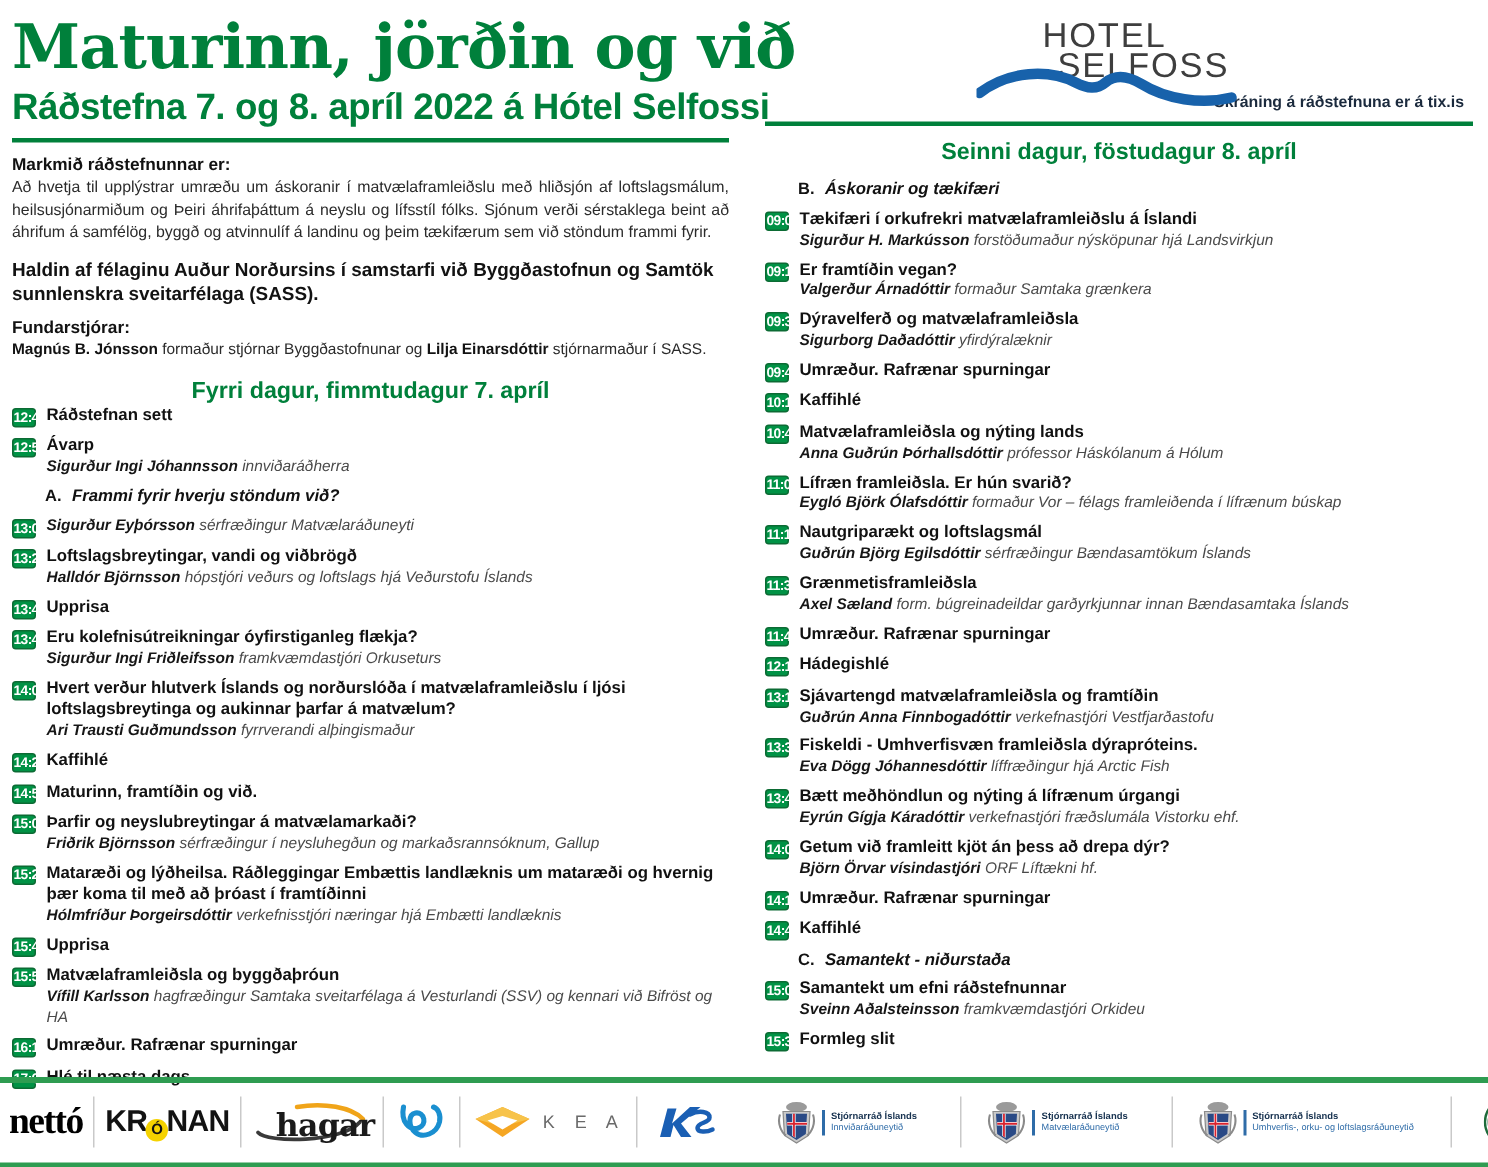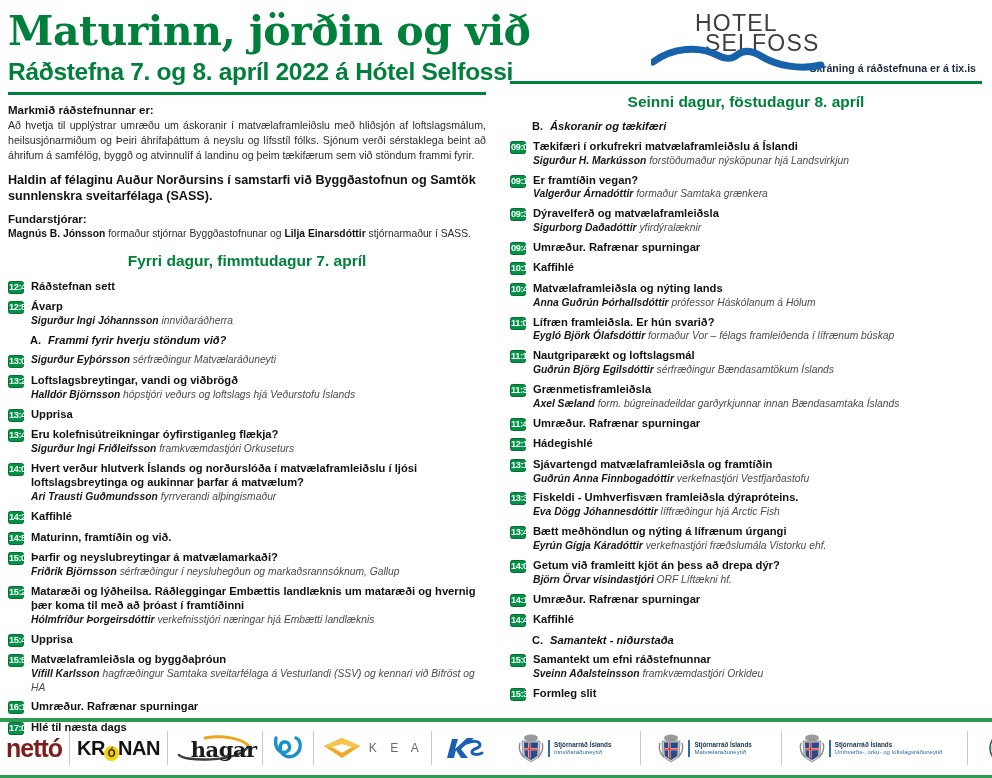--- a/index.html
+++ b/index.html
@@ -108,21 +108,20 @@
     margin-top: 7px;
   }
 
   
   .day-heading {
     text-align: center;
     font-size: 15.5px;
     font-weight: bold;
     color: #00803b;
     margin-top: 11px;
-    margin-bottom: 9px;
   }
   .day-heading.right-day { margin-top: 9px; margin-bottom: 8px; }
 
   
   .schedule { }
   .row {
     display: flex;
     align-items: flex-start;
     margin-bottom: 5.5px;
   }
@@ -198,22 +197,22 @@
     width: 1px; height: 34px; background: #c9c9c9;
     margin: 0 7px;
     flex: 0 0 auto;
   }
   .logo-cell {
     display: flex; align-items: center; justify-content: center;
     flex: 0 0 auto;
   }
 
   .l-netto {
-    font-size: 25px; font-weight: bold; color: #7f1d1d;
-    letter-spacing: -1px; font-family: Liberation Sans, sans-serif;
+    font-size: 25px; font-weight: bold; color: #000000;
+    letter-spacing: -1px; font-family: Liberation Serif, serif;
   }
   .l-kronan {
     font-size: 20px; font-weight: bold; color: #121212;
     letter-spacing: -0.5px; position: relative;
   }
   .l-kronan .o-dot {
     display: inline-block; width: 15px; height: 15px;
     background: #f5d200; border-radius: 50%;
     position: relative; top: 2px; margin: 0 -1px;
     color: #121212; font-size: 10px; line-height: 15px; text-align: center;

